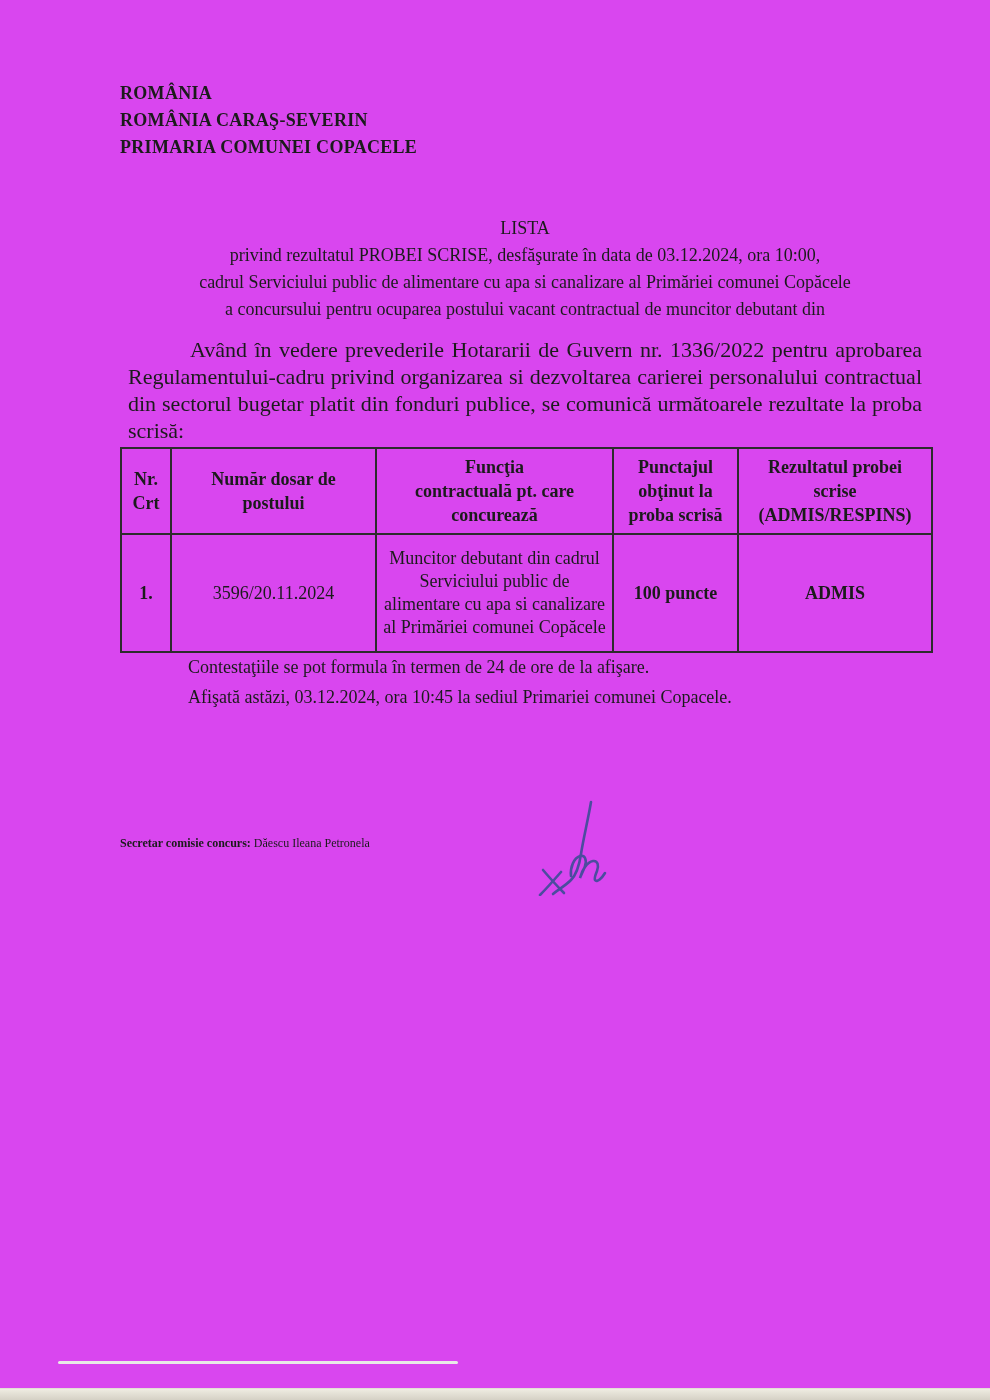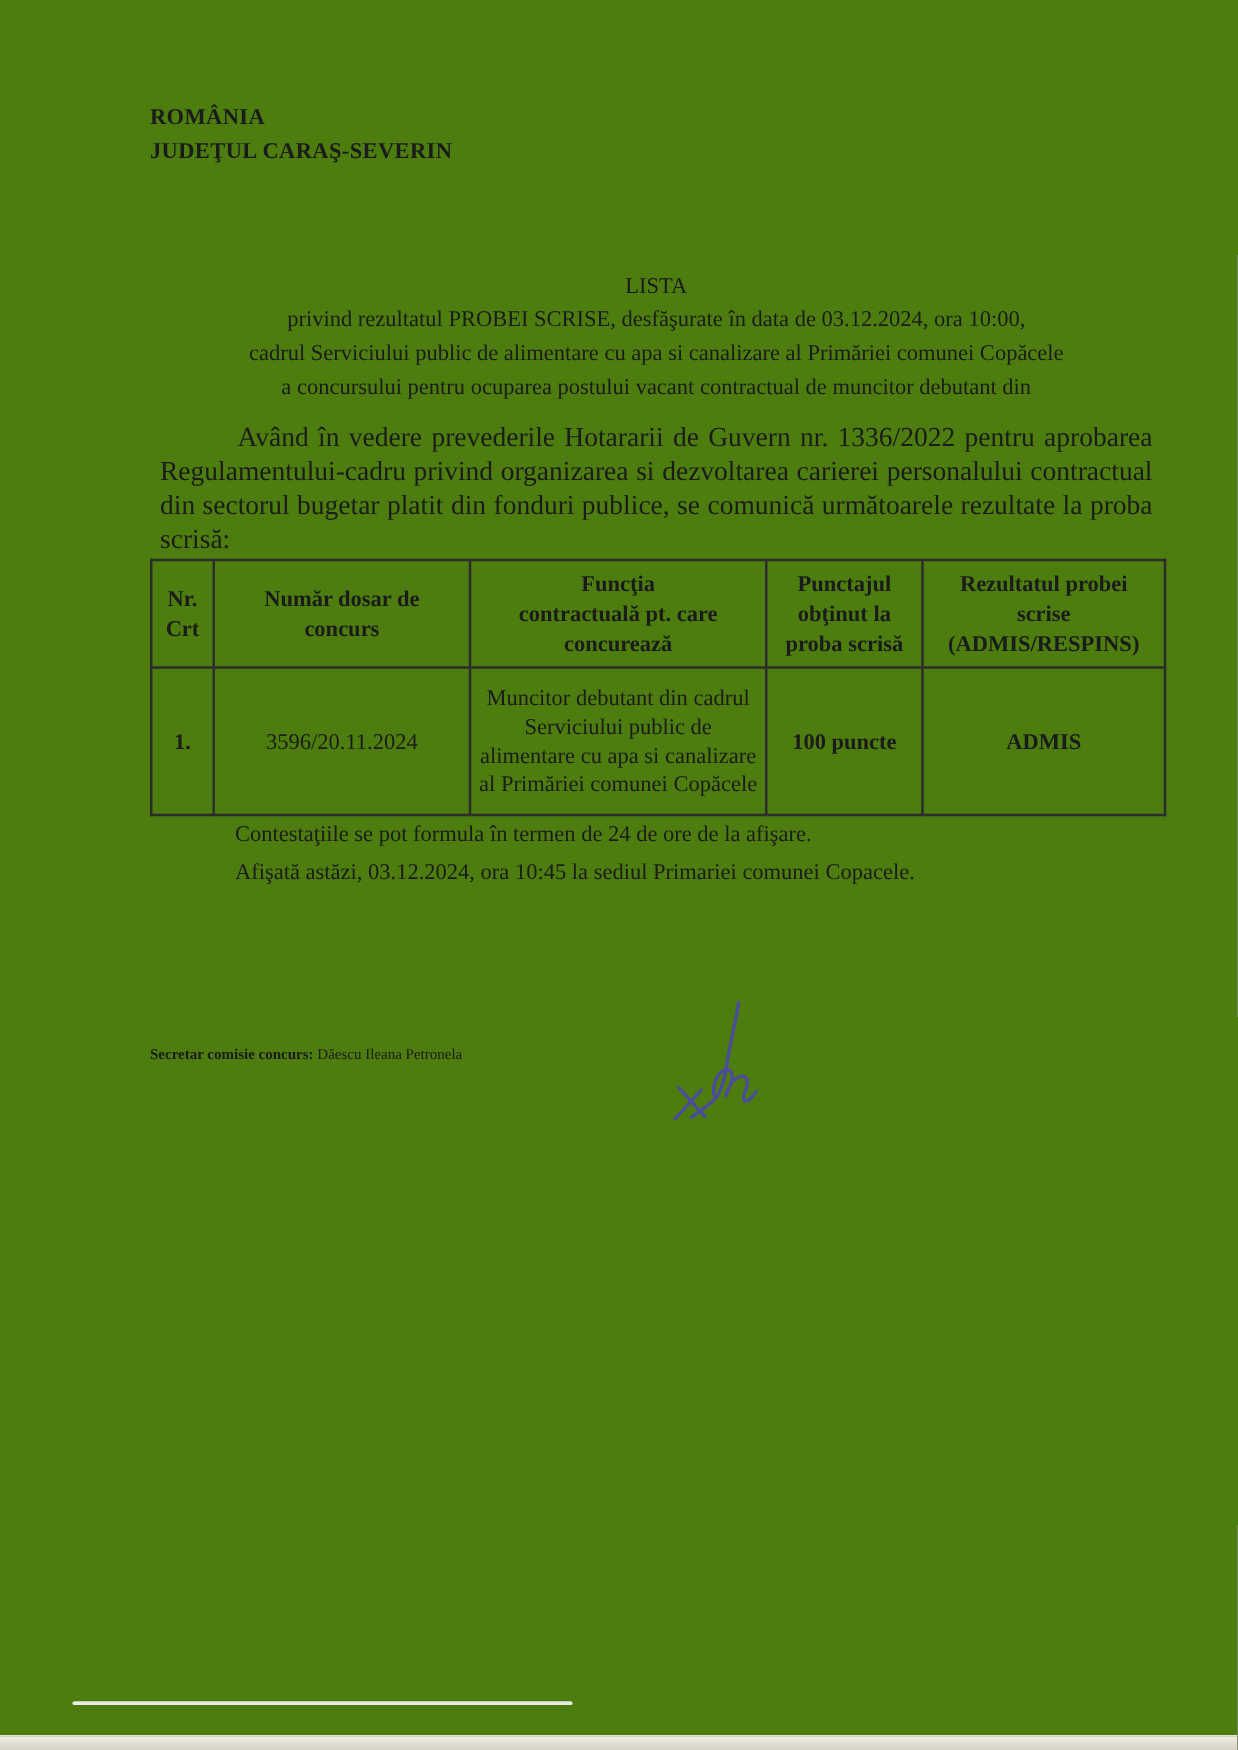--- a/index.html
+++ b/index.html
@@ -6,21 +6,21 @@
     margin: 0;
     padding: 0;
     background: #9a9a9a;
     font-family: "Liberation Serif", "DejaVu Serif", serif;
   }
   .page {
     position: relative;
     width: 990px;
     height: 1400px;
     margin: 0 auto;
-    background: #4d7c0f;
+    background: #d946ef;
     color: #1b1b1b;
     overflow: hidden;
   }
   .header-block {
     position: absolute;
     left: 120px;
     top: 80px;
     font-weight: bold;
     font-size: 18px;
     line-height: 27px;
@@ -119,21 +119,22 @@
     border-top: 1px solid #e3dfd4;
   }
 </style>
 </head>
 <body>
 
 <div class="page">
 
   <div class="header-block">
     <div>ROMÂNIA</div>
-    <div>JUDEŢUL CARAŞ-SEVERIN</div>
+    <div>ROMÂNIA CARAŞ-SEVERIN</div>
+    <div>PRIMARIA COMUNEI COPACELE</div>
   </div>
 
   <div class="title-block">
     <div>LISTA</div>
     <div>privind rezultatul PROBEI SCRISE, desfăşurate în data de 03.12.2024, ora 10:00,</div>
     <div>cadrul Serviciului public de alimentare cu apa si canalizare al Primăriei comunei Copăcele</div>
     <div>a concursului pentru ocuparea postului vacant contractual de muncitor debutant din</div>
   </div>
 
   <div class="intro">Având în vedere prevederile Hotararii de Guvern nr. 1336/2022 pentru aprobarea Regulamentului-cadru privind organizarea si dezvoltarea carierei personalului contractual din sectorul bugetar platit din fonduri publice, se comunică următoarele rezultate la proba scrisă:</div>
@@ -144,21 +145,21 @@
         <col class="c2">
         <col class="c3">
         <col class="c4">
         <col class="c5">
     </colgroup>
     <thead>
       <tr>
         <th>Nr.
 Crt</th>
         <th>Număr dosar de
-concurs</th>
+postului</th>
         <th>Funcţia
 contractuală pt. care
 concurează</th>
         <th>Punctajul
 obţinut la
 proba scrisă</th>
         <th>Rezultatul probei
 scrise
 (ADMIS/RESPINS)</th>
       </tr>

